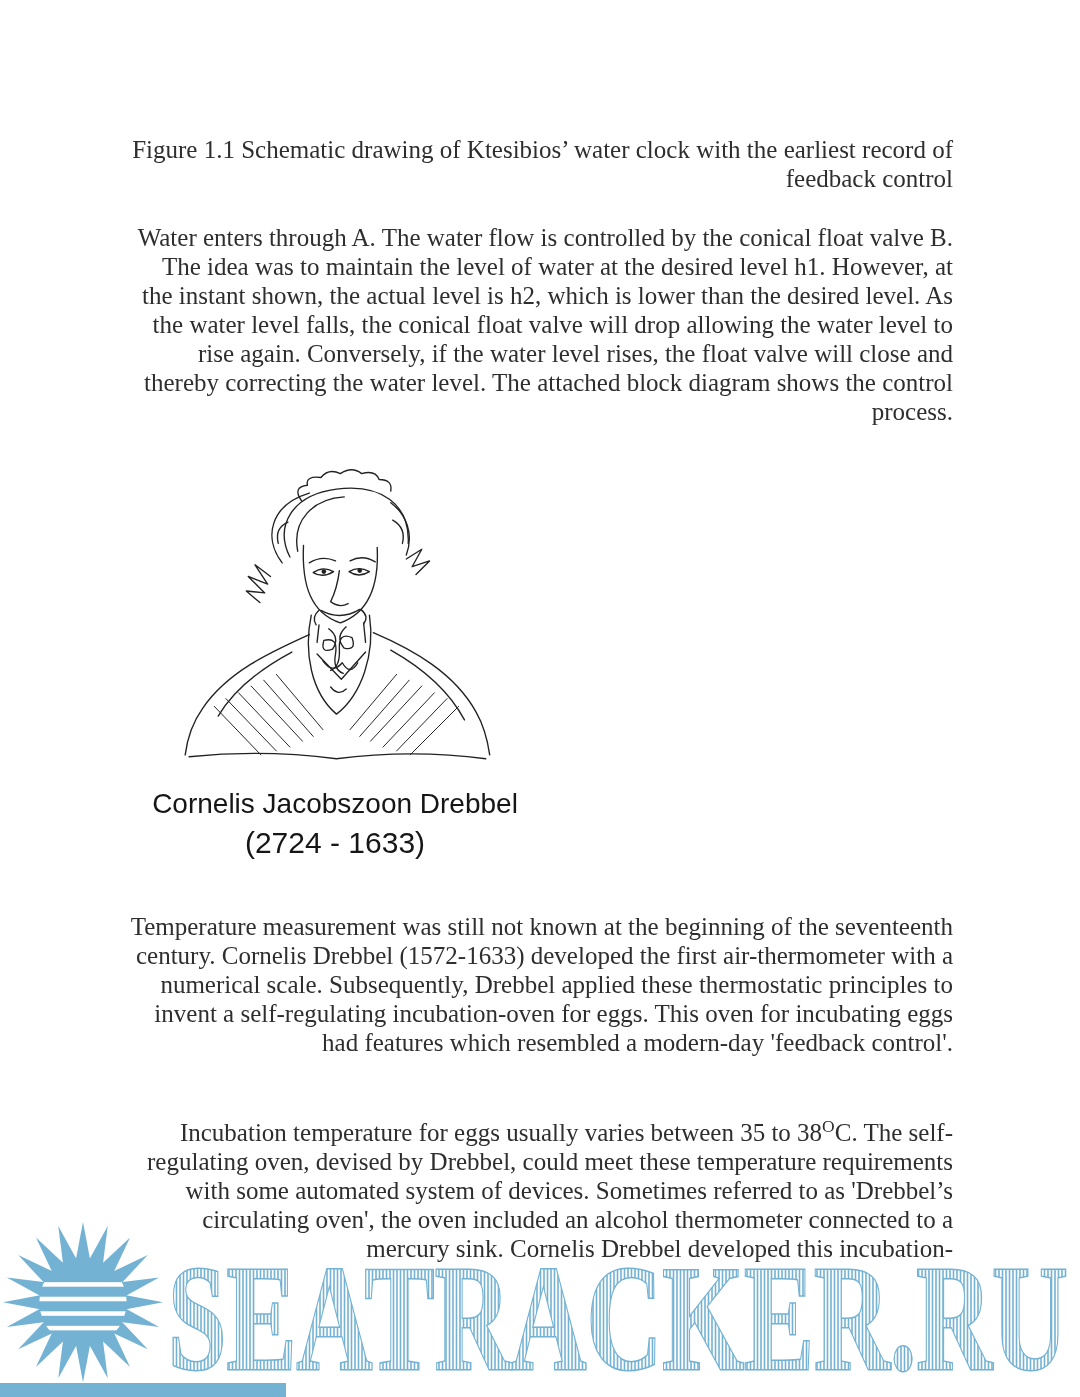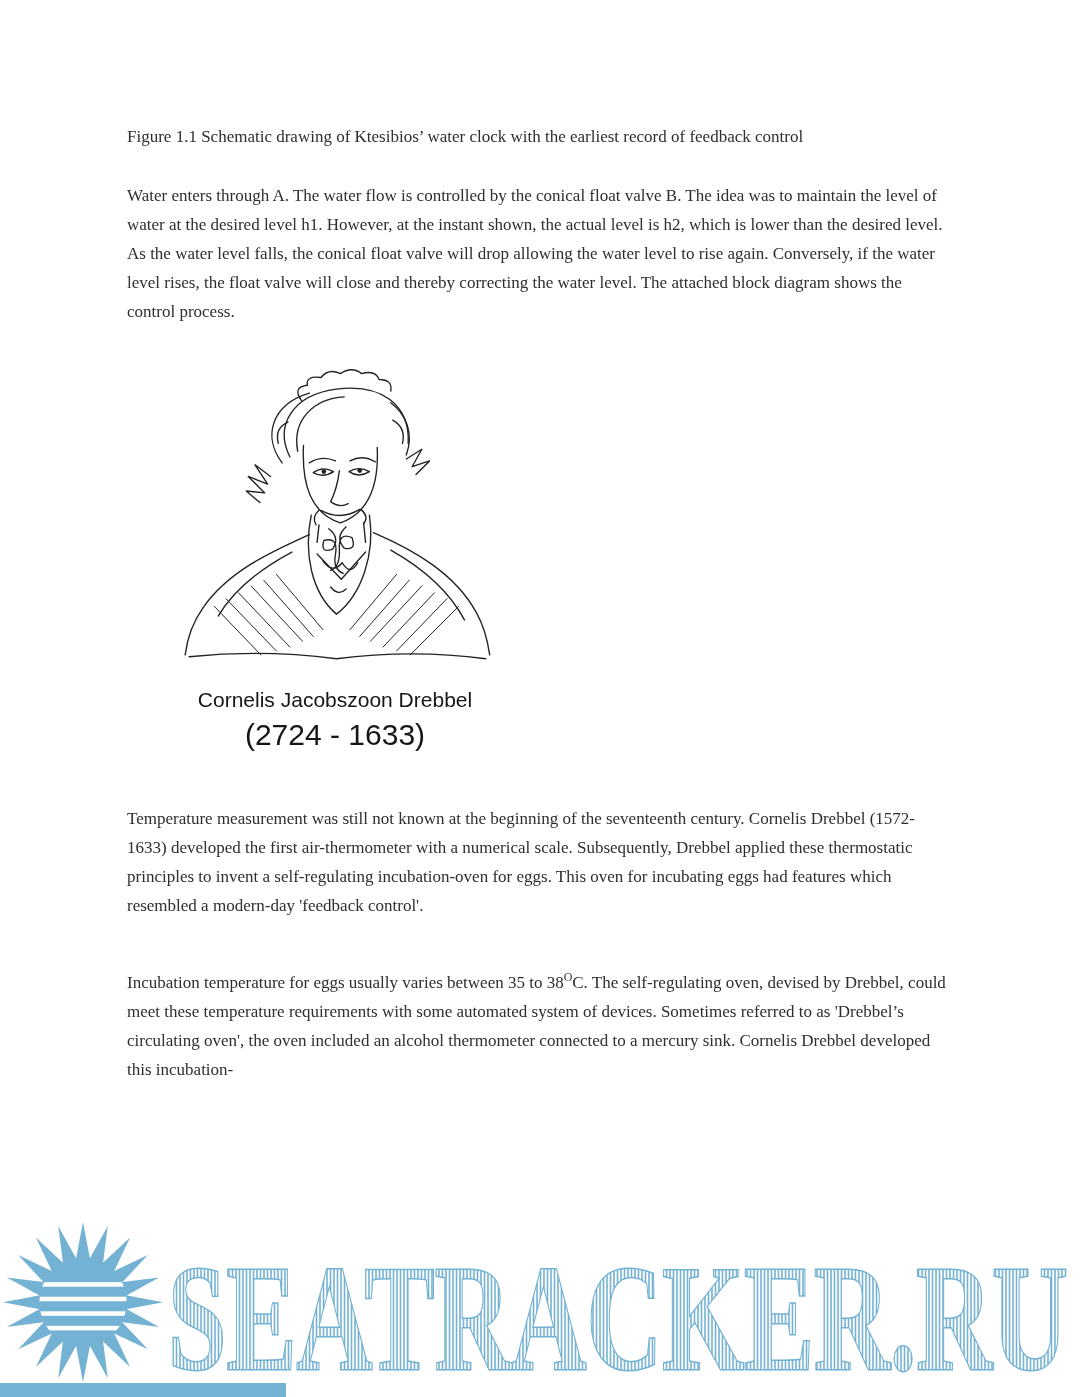--- a/index.html
+++ b/index.html
@@ -11,44 +11,45 @@
     font-family: "Liberation Serif", serif;
     color: #2e2e2e;
   }
   .page {
     position: absolute;
     top: 0; left: 0;
     width: 1080px; height: 1397px;
     padding: 122px 127px 0 127px;
   }
   p.body-text {
-    font-size: 17px;
+    font-size: 25px;
     line-height: 29px;
     margin-bottom: 30px;
-    text-align: left;
+    text-align: right;
+    margin-top: 13px;
   }
   sup.deg {
     vertical-align: super;
     font-size: 70%;
     line-height: 0;
   }
   figure.portrait-figure {
     margin: 36px 0 52px 8px;
     width: 400px;
     text-align: center;
   }
   .portrait-svg {
     display: block;
     width: 395px;
     height: 320px;
     margin: 0 auto 6px auto;
   }
   .portrait-name {
     font-family: "Liberation Sans", sans-serif;
-    font-size: 21px;
+    font-size: 28px;
     color: #161616;
     margin-top: 6px;
   }
   .portrait-years {
     font-family: "Liberation Sans", sans-serif;
     font-size: 30px;
     color: #161616;
     margin-top: 6px;
   }
   .spacer-lg { height: 18px; }

